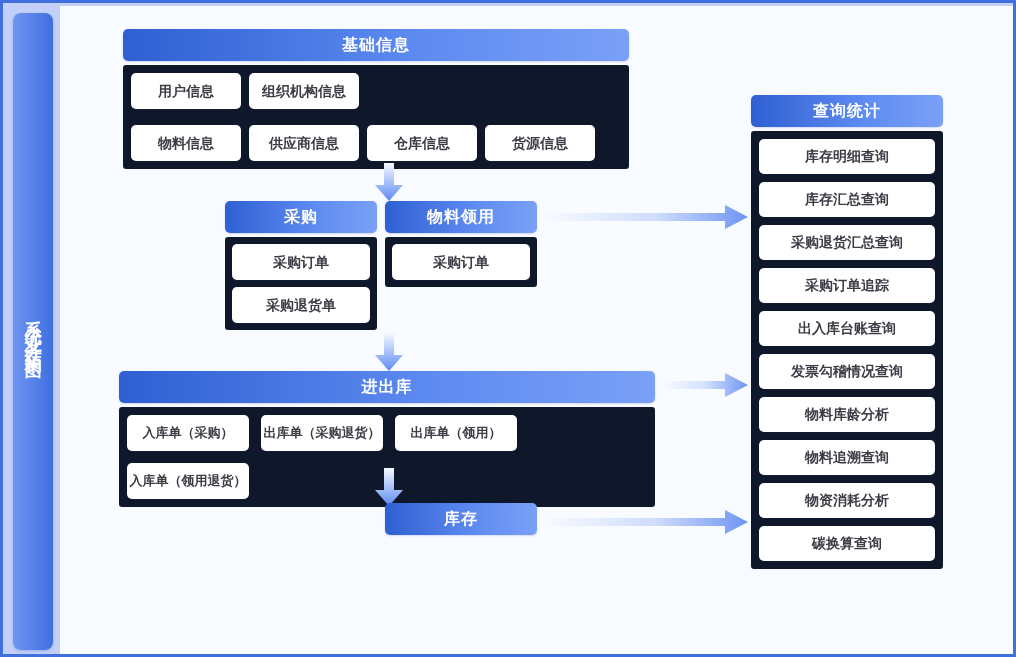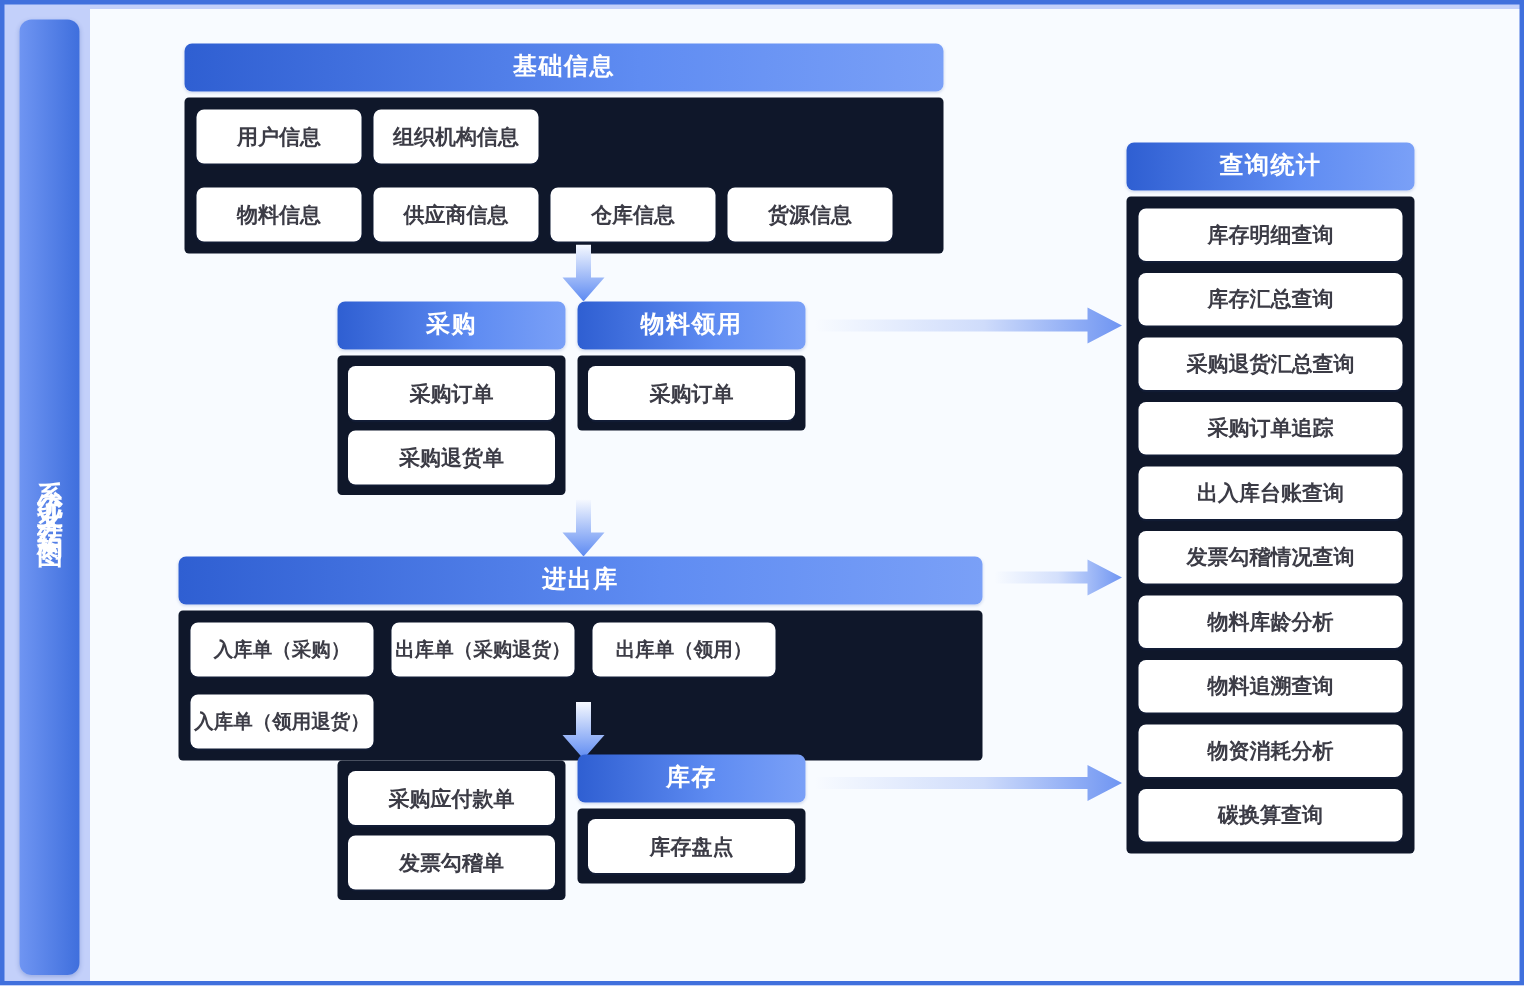--- a/index.html
+++ b/index.html
@@ -254,31 +254,24 @@
         <linearGradient id="gdown3" x1="0" y1="0" x2="0" y2="1">
           <stop offset="0%" stop-color="#f6f9ff"></stop>
           <stop offset="100%" stop-color="#5d8af2"></stop>
         </linearGradient>
       </defs>
       <polygon points="10,0 20,0 20,22 29,22 15,38 1,22 10,22" fill="url(#gdown3)"></polygon>
     </svg>
   </div>
 
   <div class="card" id="card-finance">
-    <div class="card-body col">
-      <div class="item">采购应付款单</div>
-      <div class="item">发票勾稽单</div>
-    </div>
   </div>
 
   <div class="card" id="card-inventory">
     <div class="card-header">库存</div>
-    <div class="card-body col">
-      <div class="item">库存盘点</div>
-    </div>
   </div>
 
   <div class="arrow-right" style="left:540px; top:506px; width:205px;">
     <svg class="arrow-svg" viewBox="0 0 205 26" preserveAspectRatio="none">
       <defs>
         <linearGradient id="gright3" x1="0" y1="0" x2="1" y2="0">
           <stop offset="0%" stop-color="#f8fbff"></stop>
           <stop offset="55%" stop-color="#cfdcfb"></stop>
           <stop offset="100%" stop-color="#6f95f2"></stop>
         </linearGradient>

